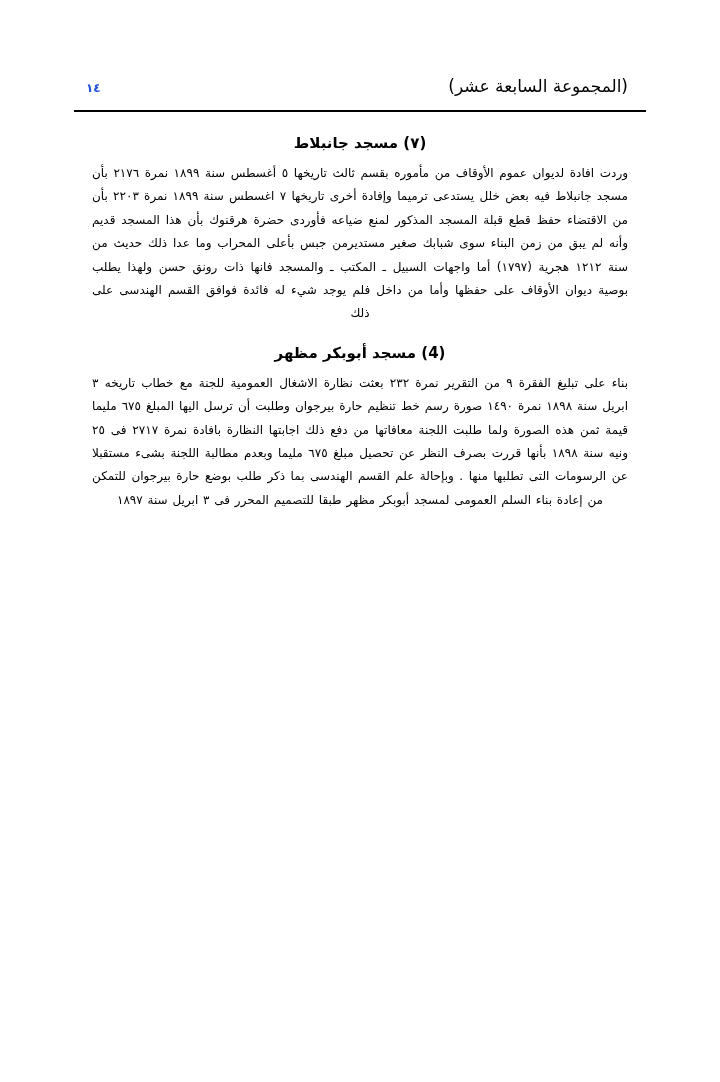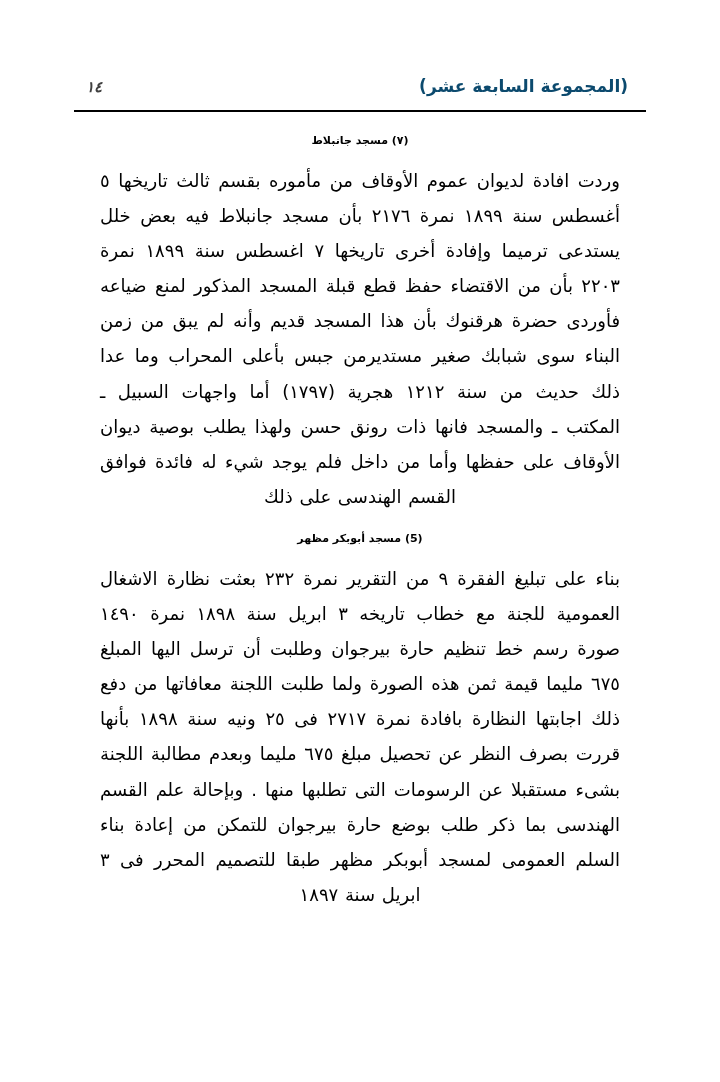--- a/index.html
+++ b/index.html
@@ -26,56 +26,55 @@
   .header {
     display: flex;
     flex-direction: row;
     align-items: baseline;
     justify-content: space-between;
     direction: rtl;
     padding: 0 22px 0 16px;
   }
   .header-title {
     font-size: 17px;
-    font-weight: bold;
+    font-weight: normal;
     letter-spacing: 1px;
-    color: #0c4a6e;
+    color: #000000;
   }
   .page-number {
-    font-size: 15px;
+    font-size: 12px;
     font-weight: bold;
-    color: #404040;
-    font-style: italic;
+    color: #1d4ed8;
   }
   .rule {
     margin: 14px 4px 0 4px;
     border-top: 2px solid #000;
   }
   .body {
     direction: rtl;
     text-align: justify;
     text-align-last: center;
     margin-top: 22px;
     padding: 0 14px;
   }
   .section {
     margin-bottom: 10px;
   }
   .section-heading {
     text-align: center;
-    font-size: 11px;
+    font-size: 15px;
     font-weight: bold;
     margin: 18px 0 10px 0;
     letter-spacing: 0.5px;
   }
   .para {
-    font-size: 18px;
+    font-size: 12px;
     line-height: 1.95;
     text-align: justify;
-    margin: 16px;
+    margin: 8px;
     word-spacing: 1px;
   }
   .para.last-center {
     text-align-last: center;
   }
 </style>
 </head>
 <body>
 
 <div class="page">
@@ -88,21 +87,21 @@
   <div class="rule"></div>
 
   <div class="body">
 
     <div class="section">
       <div class="section-heading">(٧)  مسجد جانبلاط</div>
       <p class="para last-center">وردت افادة لديوان عموم الأوقاف من مأموره بقسم ثالث تاريخها ٥ أغسطس سنة ١٨٩٩ نمرة ٢١٧٦ بأن مسجد جانبلاط فيه بعض خلل يستدعى ترميما وإفادة أخرى تاريخها ٧ اغسطس سنة ١٨٩٩ نمرة ٢٢٠٣ بأن من الاقتضاء حفظ قطع قبلة المسجد المذكور لمنع ضياعه فأوردى حضرة هرقنوك بأن هذا المسجد قديم وأنه لم يبق من زمن البناء سوى شبابك صغير مستديرمن جبس بأعلى المحراب وما عدا ذلك حديث من سنة ١٢١٢ هجرية (١٧٩٧) أما واجهات السبيل ـ المكتب ـ والمسجد فانها ذات رونق حسن ولهذا يطلب بوصية ديوان الأوقاف على حفظها وأما من داخل فلم يوجد شيء له فائدة فوافق القسم الهندسى على ذلك</p>
     </div>
 
     <div class="section">
-      <div class="section-heading">(5)  مسجد أبوبكر مظهر</div>
+      <div class="section-heading">(4)  مسجد أبوبكر مظهر</div>
       <p class="para last-center">بناء على تبليغ الفقرة ٩ من التقرير نمرة ٢٣٢ بعثت نظارة الاشغال العمومية للجنة مع خطاب تاريخه ٣ ابريل سنة ١٨٩٨ نمرة ١٤٩٠ صورة رسم خط تنظيم حارة بيرجوان وطلبت أن ترسل اليها المبلغ ٦٧٥ مليما قيمة ثمن هذه الصورة ولما طلبت اللجنة معافاتها من دفع ذلك اجابتها النظارة بافادة نمرة ٢٧١٧ فى ٢٥ ونيه سنة ١٨٩٨ بأنها قررت بصرف النظر عن تحصيل مبلغ ٦٧٥ مليما وبعدم مطالبة اللجنة بشىء مستقبلا عن الرسومات التى تطلبها منها . وبإحالة علم القسم الهندسى بما ذكر طلب بوضع حارة بيرجوان للتمكن من إعادة بناء السلم العمومى لمسجد أبوبكر مظهر طبقا للتصميم المحرر فى ٣ ابريل سنة ١٨٩٧</p>
     </div>
 
     <div class="section">
     </div>
 
   </div>
 </div>
 
 </body></html>

